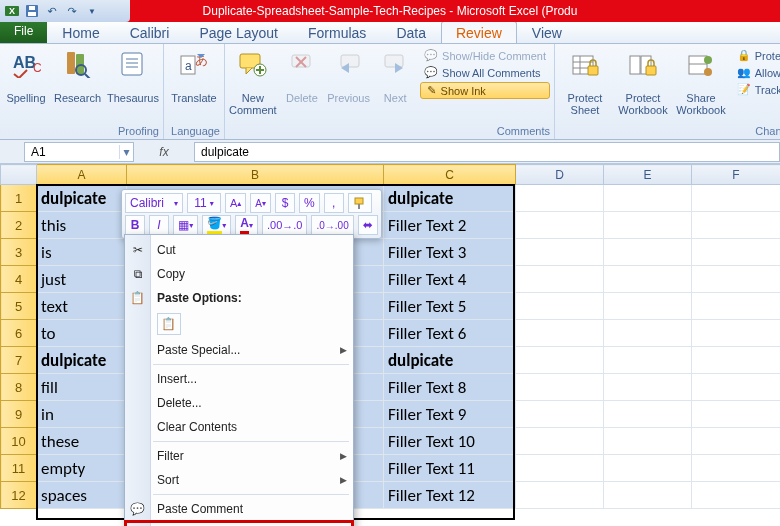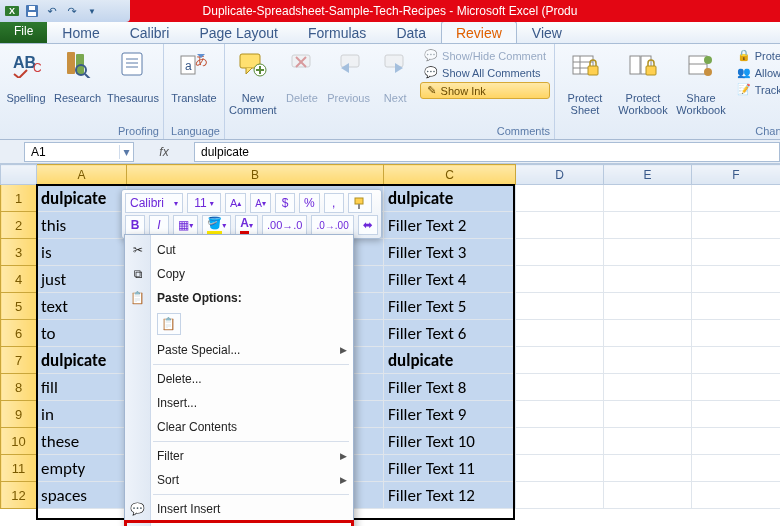--- a/index.html
+++ b/index.html
@@ -489,39 +489,39 @@
       </div>
     <div class="cm-paste-opts">
       <div class="opt">📋</div>
     </div>
     <div class="cm-item">
         <span>Paste Special...</span>
         <span class="arrow">▶</span>
       </div>
     <div class="cm-sep"></div>
     <div class="cm-item">
+        <span>Insert...</span>
+      </div>
+    <div class="cm-item">
         <span>Delete...</span>
-      </div>
-    <div class="cm-item">
-        <span>Insert...</span>
       </div>
     <div class="cm-item">
         <span>Clear Contents</span>
       </div>
     <div class="cm-sep"></div>
     <div class="cm-item">
         <span>Filter</span>
         <span class="arrow">▶</span>
       </div>
     <div class="cm-item">
         <span>Sort</span>
         <span class="arrow">▶</span>
       </div>
     <div class="cm-sep"></div>
     <div class="cm-item">
         <span class="cm-icon">💬</span>
-        <span>Insert Insert</span>
+        <span>Paste Comment</span>
       </div>
     <div class="cm-item boxed">
         <span class="cm-icon">🗔</span>
       </div>
   </div>
 </div>
 
 </body></html>

